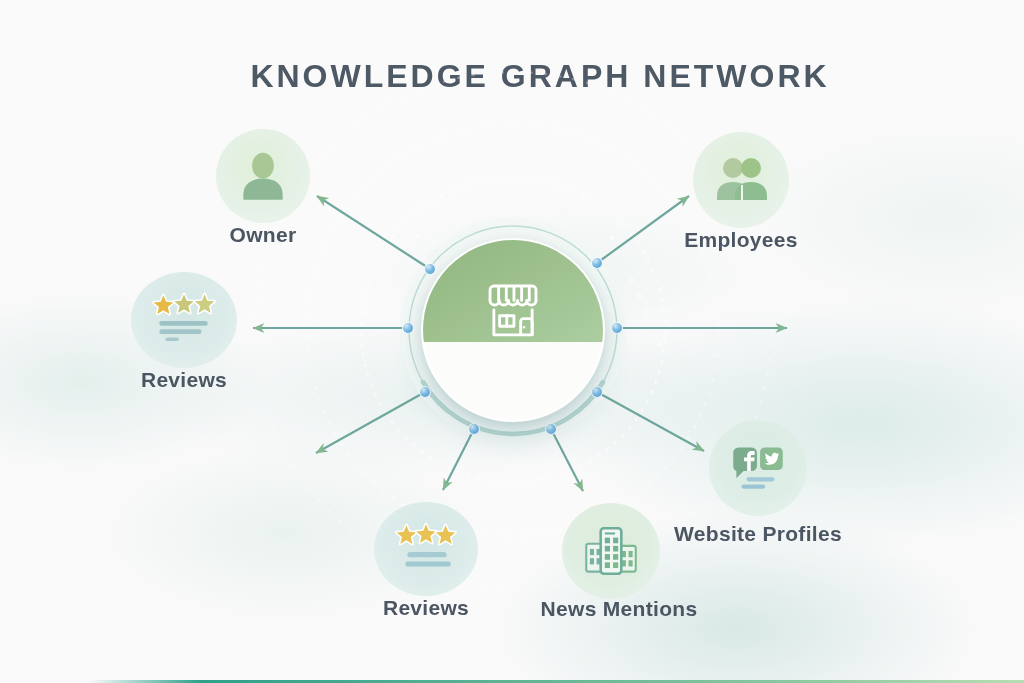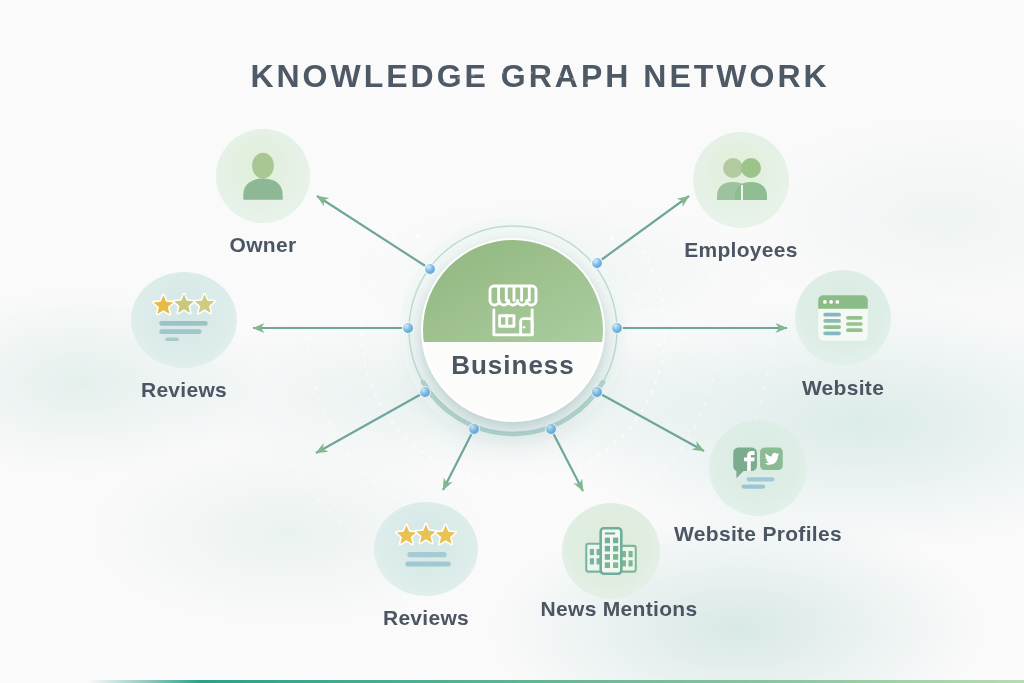--- a/index.html
+++ b/index.html
@@ -45,21 +45,21 @@
     position:absolute; left:0; top:110px; width:100%; text-align:center;
     font-size:26px; font-weight:600; letter-spacing:1px; color:#4b5662;
   }
 
   
   .node { position:absolute; width:220px; display:flex; flex-direction:column; align-items:center; z-index:2; }
   .node-circle {
     border-radius:50%; display:flex; align-items:center; justify-content:center;
   }
   .node-label {
-    margin-top:10px; font-size:21px; font-weight:600; letter-spacing:.3px;
+    margin-top:0; font-size:21px; font-weight:600; letter-spacing:.3px;
     color:#4b5662; white-space:nowrap;
   }
   .wash-green  { background:radial-gradient(circle at 46% 40%, #e0efd9 0%, #e5f1e6 55%, #ecf4ef 100%); }
   .wash-teal   { background:radial-gradient(circle at 50% 42%, #d4e7e4 0%, #dcecea 55%, #e7f2ef 100%); }
   .wash-sage   { background:radial-gradient(circle at 48% 42%, #dcecd8 0%, #e0eee2 55%, #eaf3ee 100%); }
   .wash-mint   { background:radial-gradient(circle at 50% 40%, #d9ebe2 0%, #deeee7 55%, #e8f3ee 100%); }
 
   #node-owner           { left:153px; top:129px; }
   #node-owner .node-circle           { width:94px;  height:94px; }
   #node-employees       { left:631px; top:132px;text-align:center; }
@@ -157,21 +157,20 @@
             <line x1="57" y1="24" x2="57" y2="38"></line>
           <line x1="65" y1="24" x2="65" y2="38"></line>
           <path d="M24 38 a4.8 4.8 0 0 0 9.6 0 a4.8 4.8 0 0 0 9.6 0 a4.8 4.8 0 0 0 9.6 0 a4.8 4.8 0 0 0 9.6 0 a4.8 4.8 0 0 0 9.6 0"></path>
           <path d="M28 48 v26 h40 v-26"></path>
           <rect x="34" y="54" width="15" height="11"></rect>
           <line x1="41.5" y1="54" x2="41.5" y2="65"></line>
           <path d="M56 74 v-14 a3 3 0 0 1 3-3 h6 a3 3 0 0 1 3 3 v14"></path>
           <circle cx="59.5" cy="66" r="1.3" fill="#ffffff" stroke="none"></circle>
         </svg>
       </div>
-      <div class="center-label">Business</div>
     </div>
   </div>
 
   <div class="node" id="node-owner">
     <div class="node-circle wash-green">
       <svg width="58" height="56" viewBox="0 0 56 54">
         <ellipse cx="28" cy="17" rx="10.5" ry="12.5" fill="#a8c794"></ellipse>
         <path d="M9 50 L47 50 L47 45 C47 34 38 29.5 28 29.5 C18 29.5 9 34 9 45 Z" fill="#8db795"></path>
       </svg>
     </div>
@@ -198,39 +197,20 @@
         <use href="#starP" transform="translate(33,12)" fill="#c9c87a" stroke="#ffffff" stroke-width="3" paint-order="stroke" stroke-linejoin="round"></use>
         <use href="#starP" transform="translate(53,12)" fill="#cccd81" stroke="#ffffff" stroke-width="3" paint-order="stroke" stroke-linejoin="round"></use>
         <rect x="9" y="28" width="47" height="4.5" rx="2.2" fill="#9dc2c6"></rect>
         <rect x="9" y="36" width="41" height="4.5" rx="2.2" fill="#a2c5c9"></rect>
         <rect x="15" y="44" width="13" height="3.5" rx="1.7" fill="#a8c9cc"></rect>
       </svg>
     </div>
     <div class="node-label">Reviews</div>
   </div>
 
-  <div class="node" id="node-website">
-    <div class="node-circle wash-mint">
-      <svg width="62" height="56" viewBox="0 0 60 54">
-        <rect x="6" y="5" width="48" height="44" rx="4.5" fill="#f4f9f3"></rect>
-        <path d="M6 18 V9.5 a4.5 4.5 0 0 1 4.5-4.5 h39 a4.5 4.5 0 0 1 4.5 4.5 V18 Z" fill="#8bbb87"></path>
-        <circle cx="12.5" cy="11.5" r="1.8" fill="#ffffff"></circle>
-        <circle cx="18.5" cy="11.5" r="1.8" fill="#ffffff"></circle>
-        <circle cx="24.5" cy="11.5" r="1.8" fill="#ffffff"></circle>
-        <rect x="11" y="22" width="17" height="3.6" rx="1.8" fill="#83b7c1"></rect>
-        <rect x="11" y="28" width="17" height="3.6" rx="1.8" fill="#8bbcae"></rect>
-        <rect x="11" y="34" width="17" height="3.6" rx="1.8" fill="#8fc090"></rect>
-        <rect x="11" y="40" width="17" height="3.6" rx="1.8" fill="#86b8c4"></rect>
-        <rect x="33" y="25" width="16" height="3.6" rx="1.8" fill="#95c28b"></rect>
-        <rect x="33" y="31" width="16" height="3.6" rx="1.8" fill="#97c48d"></rect>
-        <rect x="33" y="37" width="16" height="3.6" rx="1.8" fill="#93c18f"></rect>
-      </svg>
-    </div>
-    <div class="node-label">Website</div>
-  </div>
 
 
   <div class="node" id="node-reviews-bottom">
     <div class="node-circle wash-teal">
       <svg width="66" height="54" viewBox="0 0 64 52">
         <use href="#starP" transform="translate(13,13)" fill="#e9c255" stroke="#ffffff" stroke-width="3" paint-order="stroke" stroke-linejoin="round"></use>
         <use href="#starP" transform="translate(32,12)" fill="#e9c255" stroke="#ffffff" stroke-width="3" paint-order="stroke" stroke-linejoin="round"></use>
         <use href="#starP" transform="translate(51,13)" fill="#e9c255" stroke="#ffffff" stroke-width="3" paint-order="stroke" stroke-linejoin="round"></use>
         <rect x="14" y="29" width="38" height="5" rx="2.5" fill="#a6cbd2"></rect>
         <rect x="12" y="38" width="44" height="5" rx="2.5" fill="#a2c9d1"></rect>

